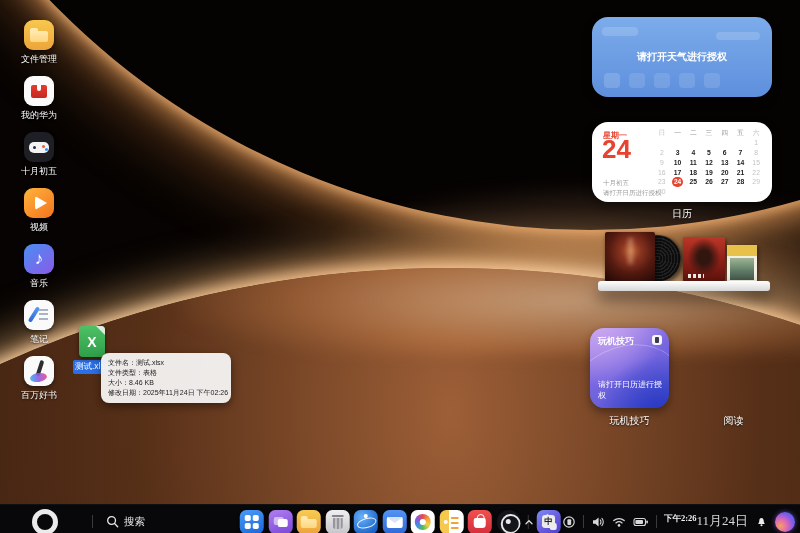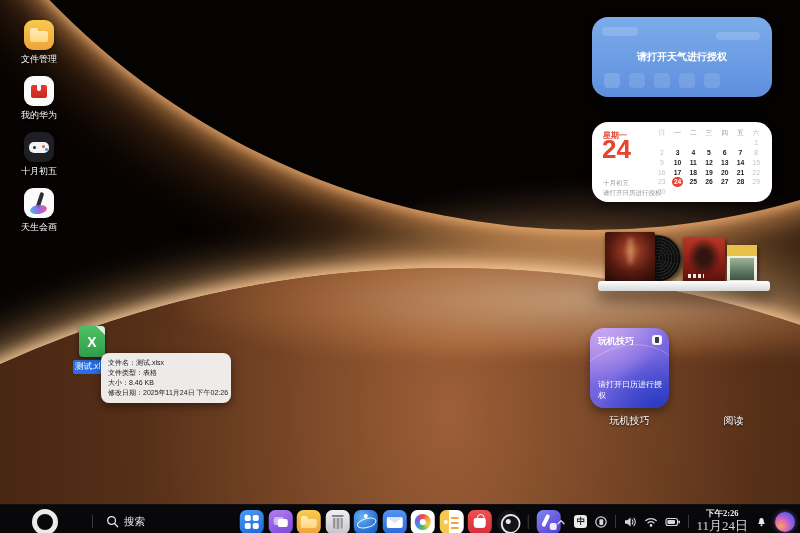--- a/index.html
+++ b/index.html
@@ -188,21 +188,21 @@
   .di-settings::before { content:""; position:absolute; left:4px; top:4px; width:16px; height:16px; border-radius:50%; border:2px solid #e6e6e8; }
   .di-settings::after { content:""; position:absolute; left:9.5px; top:9.5px; width:5px; height:5px; border-radius:50%; background:#e6e6e8; }
   .di-gopaint { background:linear-gradient(140deg,#7a8cf2 0%,#6a5ae0 55%,#4a3fc8 100%); }
   .di-gopaint::before { content:""; position:absolute; left:7px; top:4px; width:4px; height:13px; border-radius:2px; background:#fff; transform:rotate(26deg); }
   .di-gopaint::after { content:""; position:absolute; right:4px; bottom:4px; width:7px; height:7px; border-radius:2px; background:rgba(255,255,255,.88); }
 
   .tray { position:absolute; right:5px; top:0; height:33px; display:flex; align-items:center; gap:7px; }
   .tray-icon { display:flex; align-items:center; justify-content:center; cursor:pointer; }
   .ime-box { width:13px; height:13px; border-radius:3px; background:#ecebeb; color:#222; font-size:8.5px; font-weight:bold;
     display:flex; align-items:center; justify-content:center; }
-  .clock { display:flex; flex-direction:column; align-items:center; line-height:1.15; cursor:pointer; }
+  .clock { display:flex; flex-direction:row; align-items:flex-start; line-height:1.15; cursor:pointer; }
   .clock-time { color:#f0f0f2; font-size:8.5px; font-weight:bold; }
   .clock-date { color:#d8d8da; font-size:13px; }
   .celia { width:20px; height:20px; border-radius:50%; cursor:pointer;
     background:radial-gradient(circle at 28% 70%, #f2a35c 0%, #e06ab0 32%, #8a5ae8 60%, #4a68e8 82%, #2a3a8a 100%);
     box-shadow:0 0 5px rgba(140,95,235,.65); }
 </style>
 </head>
 <body>
 
 <div id="screen">
@@ -221,22 +221,34 @@
       </div>
       <div class="app-cell">
         <div class="app-icon ai-my-huawei"></div>
         <div class="app-label">我的华为</div>
       </div>
       <div class="app-cell">
         <div class="app-icon ai-game-center"></div>
         <div class="app-label">十月初五</div>
       </div>
       <div class="app-cell">
+        <div class="app-icon ai-video"></div>
+        <div class="app-label">视频</div>
+      </div>
+      <div class="app-cell">
+        <div class="app-icon ai-music"></div>
+        <div class="app-label">音乐</div>
+      </div>
+      <div class="app-cell">
+        <div class="app-icon ai-notes"></div>
+        <div class="app-label">笔记</div>
+      </div>
+      <div class="app-cell">
         <div class="app-icon ai-gopaint"></div>
-        <div class="app-label">天生会画</div>
+        <div class="app-label">百万好书</div>
       </div>
     </div>
 
   <div class="file-cell">
     <div class="file-xlsx">
       <span class="xl">X</span>
     </div>
     <div class="file-label">测试.xlsx</div>
   </div>
 
@@ -306,20 +318,21 @@
         <div class="cal-cell cal-dim">29</div>
         <div class="cal-cell cal-dim">30</div>
         <div class="cal-cell"></div>
         <div class="cal-cell"></div>
         <div class="cal-cell"></div>
         <div class="cal-cell"></div>
         <div class="cal-cell"></div>
         <div class="cal-cell cal-dim"></div>
       </div>
   </div>
+  <div class="widget-label" style="left:592px; top:207px; width:180px;">日历</div>
 
   <div class="music-widget">
     <div class="vinyl"></div>
     <div class="album album-nebula"></div>
     <div class="album album-red"></div>
     <div class="album album-classical"></div>
     <div class="shelf"></div>
   </div>
 
   <div class="tips-card">

